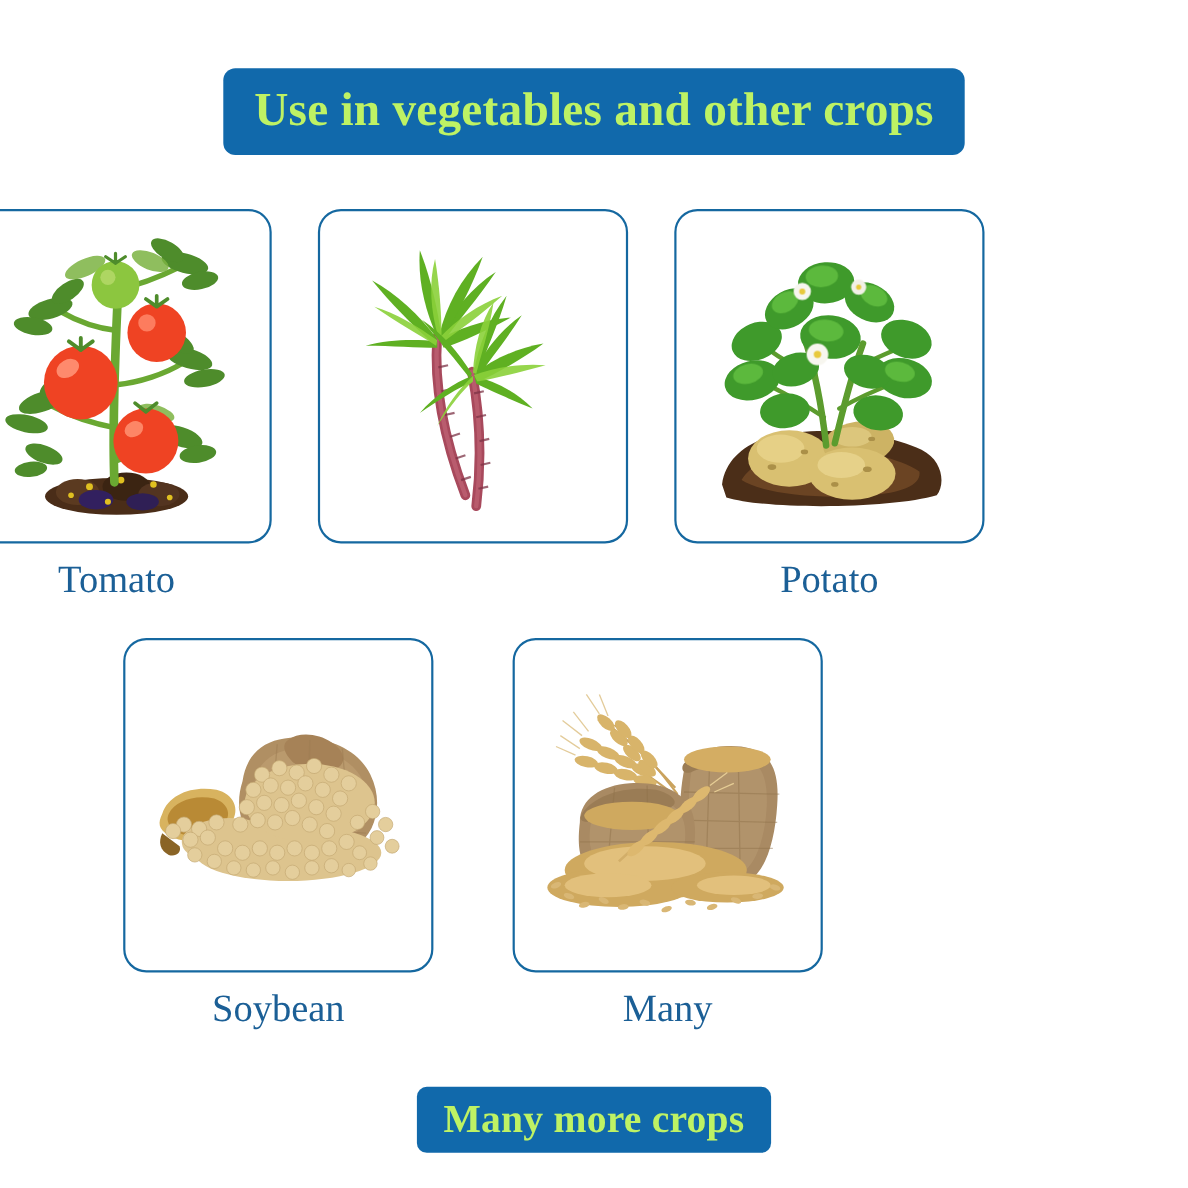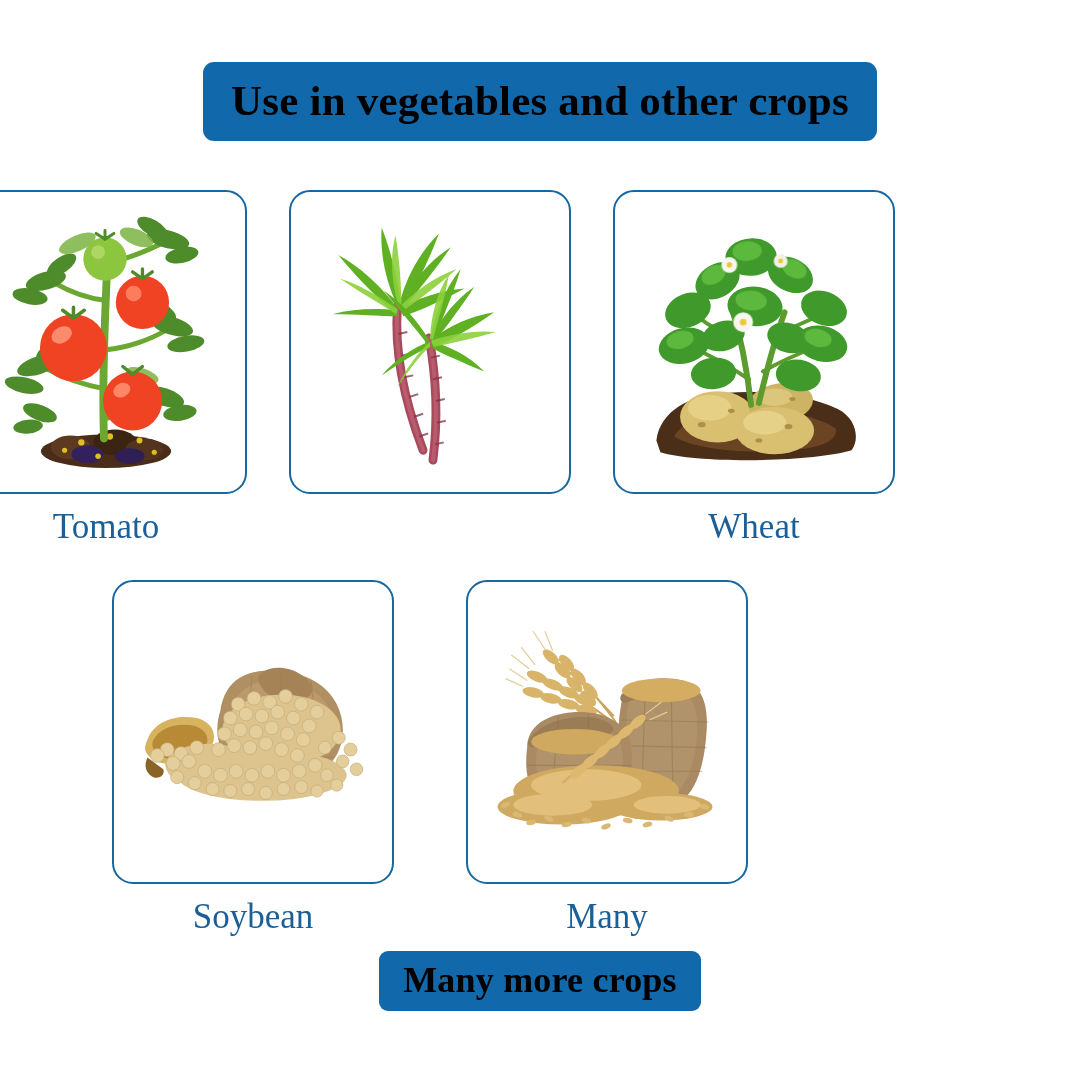--- a/index.html
+++ b/index.html
@@ -19,21 +19,21 @@
   .header-wrap {
     position: absolute;
     top: 62px;
     left: 0;
     width: 1080px;
     display: flex;
     justify-content: center;
   }
   .badge {
     background: #1169ab;
-    color: #000000;
+    color: #bef264;
     border-radius: 11px;
     font-family: "Liberation Serif", "DejaVu Serif", serif;
     font-weight: 700;
     letter-spacing: 0.2px;
     display: inline-block;
     text-align: left;
     line-height: 1;
   }
   .header-badge {
     padding: 17px 28px 19px 28px;
@@ -79,21 +79,21 @@
     font-size: 35px;
     color: #1b5f96;
     font-family: "Liberation Serif", "DejaVu Serif", serif;
     line-height: 1.1;
     white-space: nowrap;
   }
 
   
   .footer-wrap {
     position: absolute;
-    top: 951px;
+    top: 988px;
     left: 0;
     width: 1080px;
     display: flex;
     justify-content: center;
   }
   .footer-badge {
     padding: 11px 24px 13px 24px;
     font-size: 36px;
     border-radius: 9px;
   }
@@ -287,21 +287,21 @@
         <g>
           <circle cx="130" cy="132" r="10" fill="#f7f6ef"></circle>
           <circle cx="130" cy="132" r="3.4" fill="#e8c93c"></circle>
           <circle cx="116" cy="74" r="8" fill="#f7f6ef"></circle>
           <circle cx="116" cy="74" r="2.8" fill="#e8c93c"></circle>
           <circle cx="168" cy="70" r="7" fill="#f2f1e7"></circle>
           <circle cx="168" cy="70" r="2.4" fill="#e8c93c"></circle>
         </g>
       </svg>
     </div>
-    <div class="label">Wheat</div>
+    <div class="label">Potato</div>
   </div>
 </div>
 
 <div class="row row-bottom">
 
   <div class="cell">
     <div class="card">
       <svg class="art" viewBox="0 0 282 304">
 
         <path d="M108 130 C112 104 128 92 152 90 C186 88 214 100 226 124 C238 148 232 178 212 190 C186 204 140 200 118 182 C104 170 102 148 108 130 Z" fill="#b08f63"></path>

